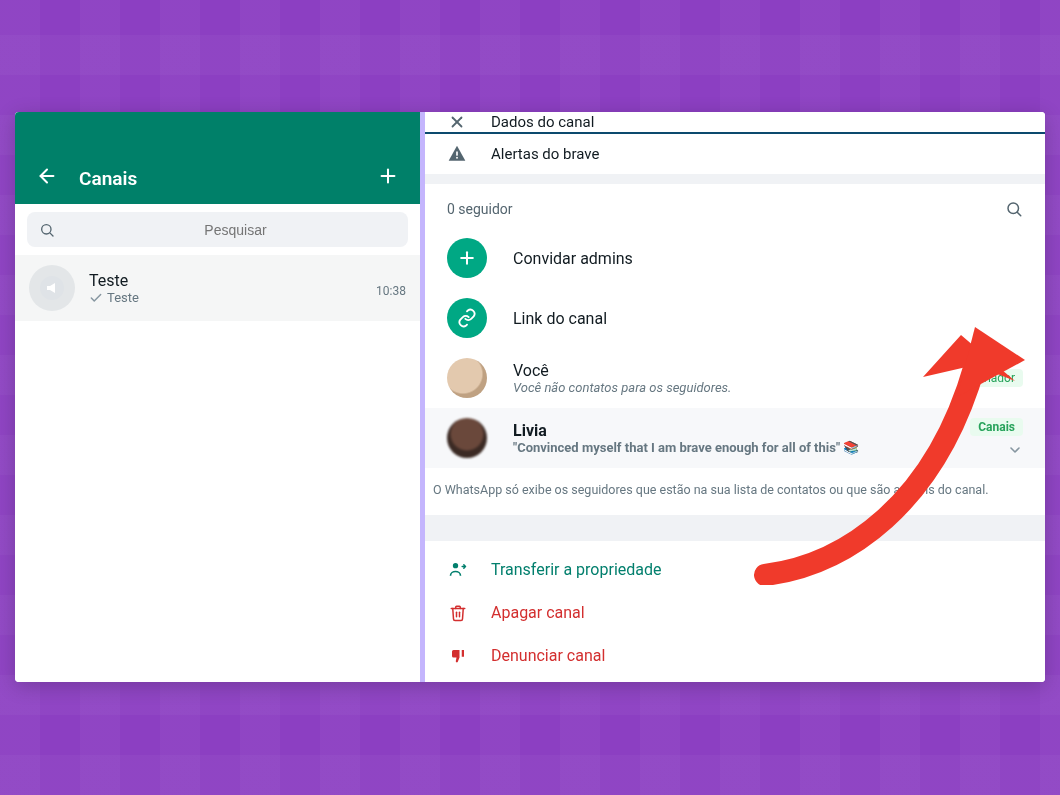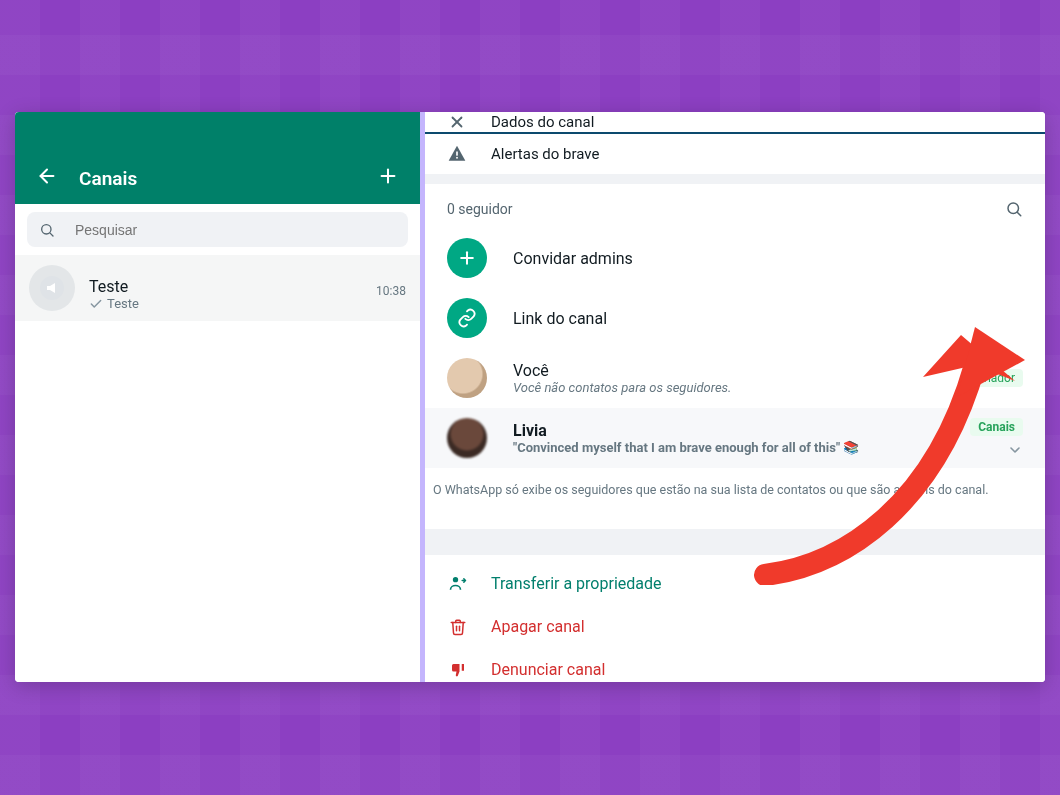--- a/index.html
+++ b/index.html
@@ -78,24 +78,25 @@
     padding: 0 12px;
   }
   .search-box input {
     border: none;
     background: transparent;
     outline: none;
     font-size: 14px;
     color: #404040;
     margin-left: 20px;
     flex:1;
+    text-align:center;
   }
   .channel-item {
     display:flex;
-    align-items:flex-end;
+    align-items:center;
     padding: 10px 14px;
     gap: 14px;
     background: #f5f6f6;
     cursor:pointer;
   }
   .channel-avatar {
     width: 46px;height:46px;border-radius:50%;
     background:#e3e6e8;
     display:flex;align-items:center;justify-content:center;
     color:#fff;
@@ -135,21 +136,21 @@
     display:flex;align-items:center;
     padding: 10px 22px;
     gap: 24px;
     margin-bottom: 10px;
     cursor:pointer;
   }
   .alert-row .icon-cell { width:20px; display:flex;justify-content:center;color:#54656f;}
   .alert-row .label { font-size: 15px; color:#111b21;}
   .followers-section{
     background:#fff;
-    padding-bottom:18px;
+    padding-bottom:4px;
     margin-bottom:10px;
   }
   .followers-head{
     display:flex;align-items:center;justify-content:space-between;
     padding: 16px 22px 10px;
     color:#54656f; font-size:14px;
   }
   .search-icon-btn{ cursor:pointer;color:#54656f;}
   .row {
     display:flex;align-items:center;

